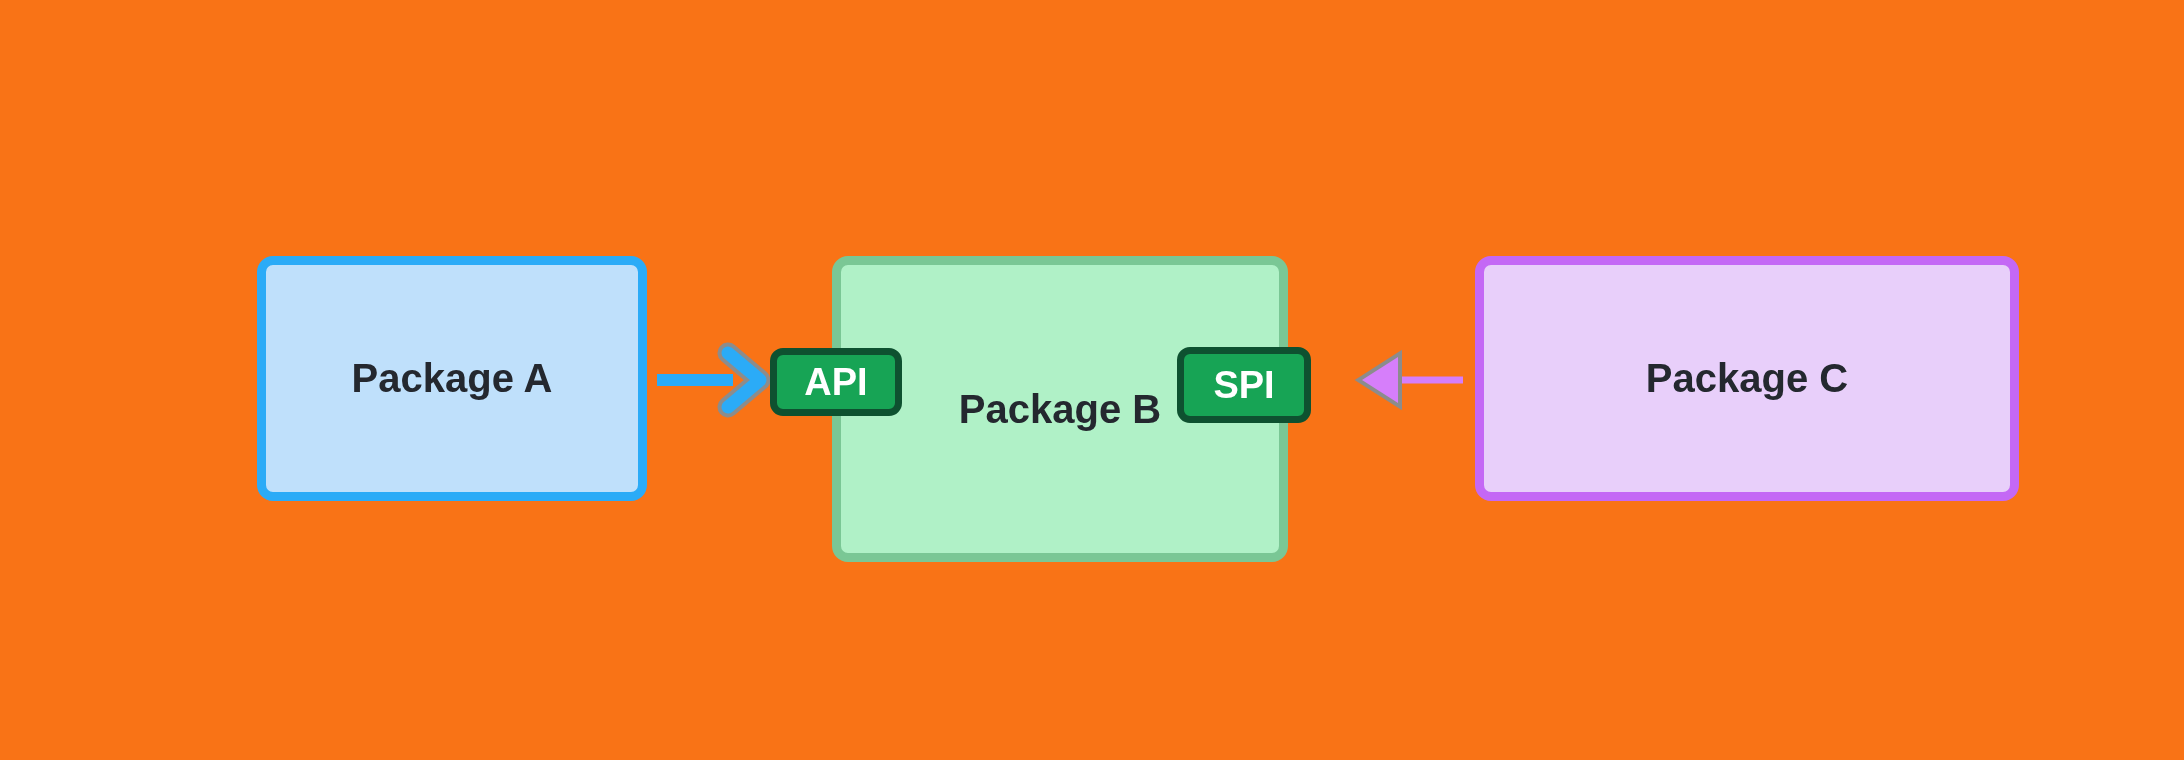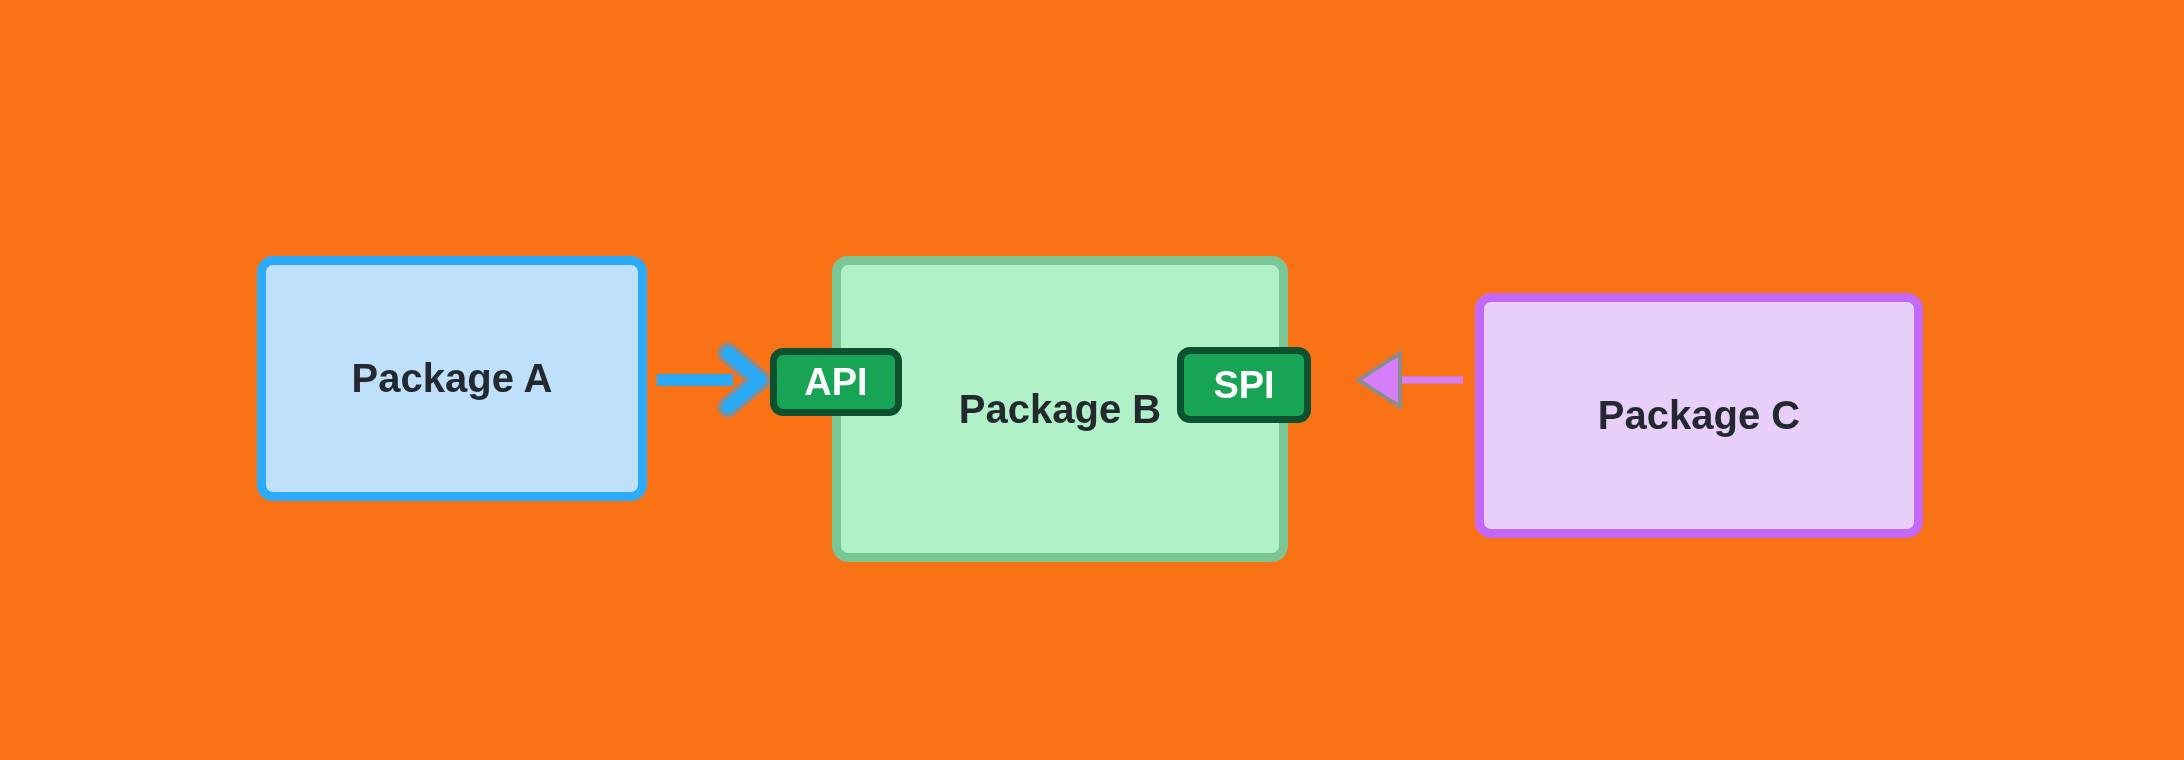--- a/index.html
+++ b/index.html
@@ -30,24 +30,23 @@
     left: 257px; top: 256px; width: 390px; height: 245px;
     background: #bfe0fb;
     border: 9px solid #2babf7;
   }
   .node-b {
     left: 832px; top: 256px; width: 456px; height: 306px;
     background: #b0f1c7;
     border: 9px solid #7ac795;
   }
   .node-c {
-    left: 1475px; top: 256px; width: 448px; height: 245px;
+    left: 1475px; top: 256px; width: 544px; height: 245px;
     background: #e8cffa;
     border: 9px solid #c468f5;
-    margin-top: 37px;
   }
   .badge {
     position: absolute;
     box-sizing: border-box;
     border-radius: 13px;
     display: flex;
     align-items: center;
     justify-content: center;
     font-size: 38px;
     font-weight: 700;

